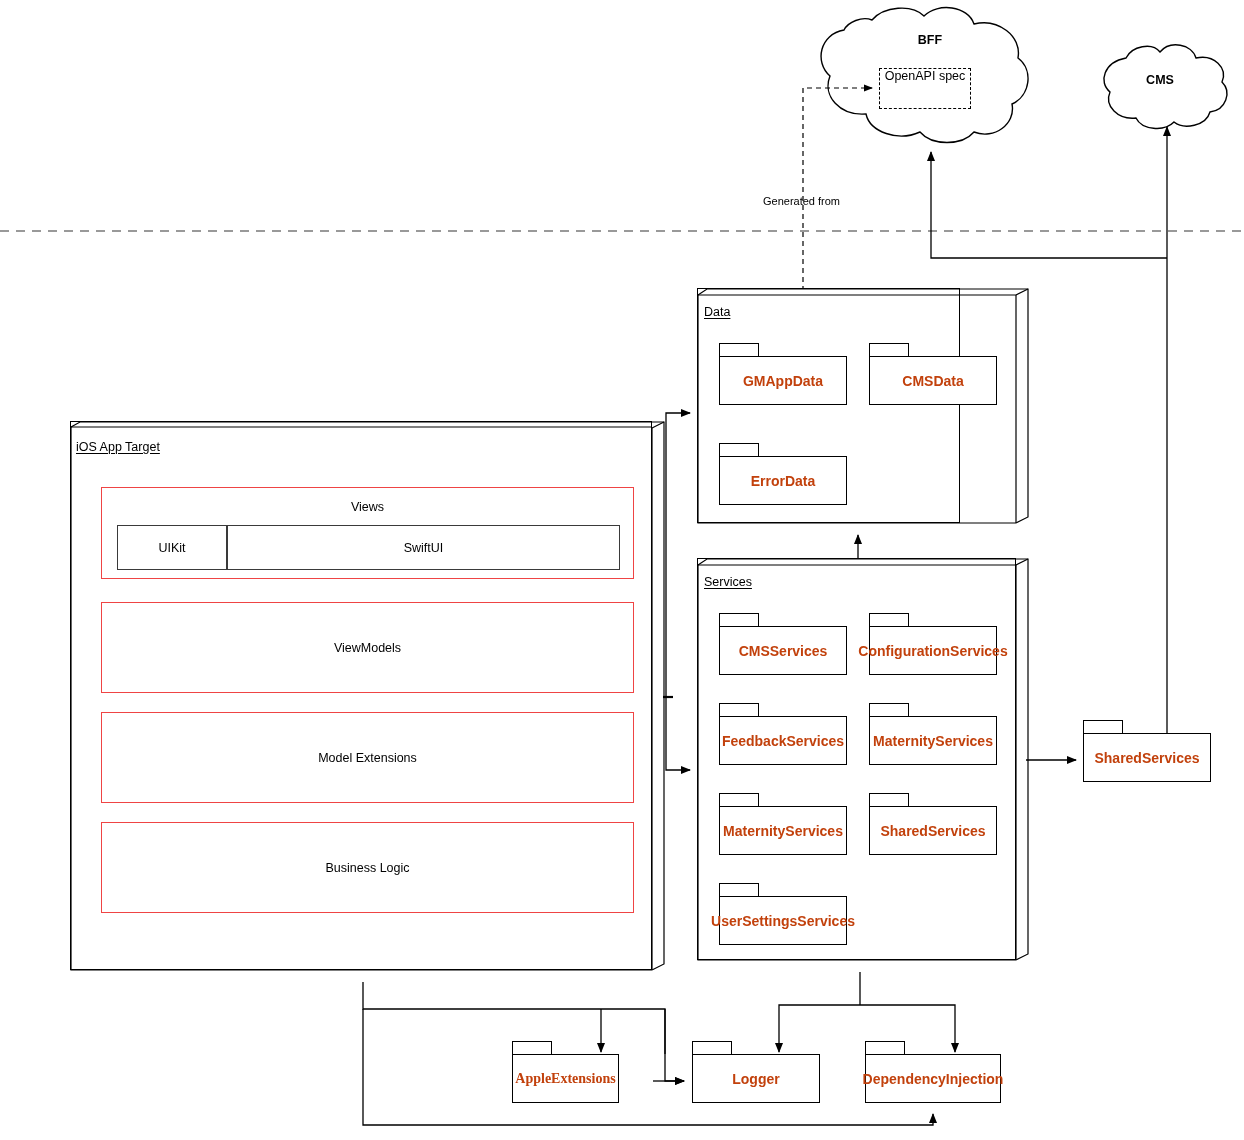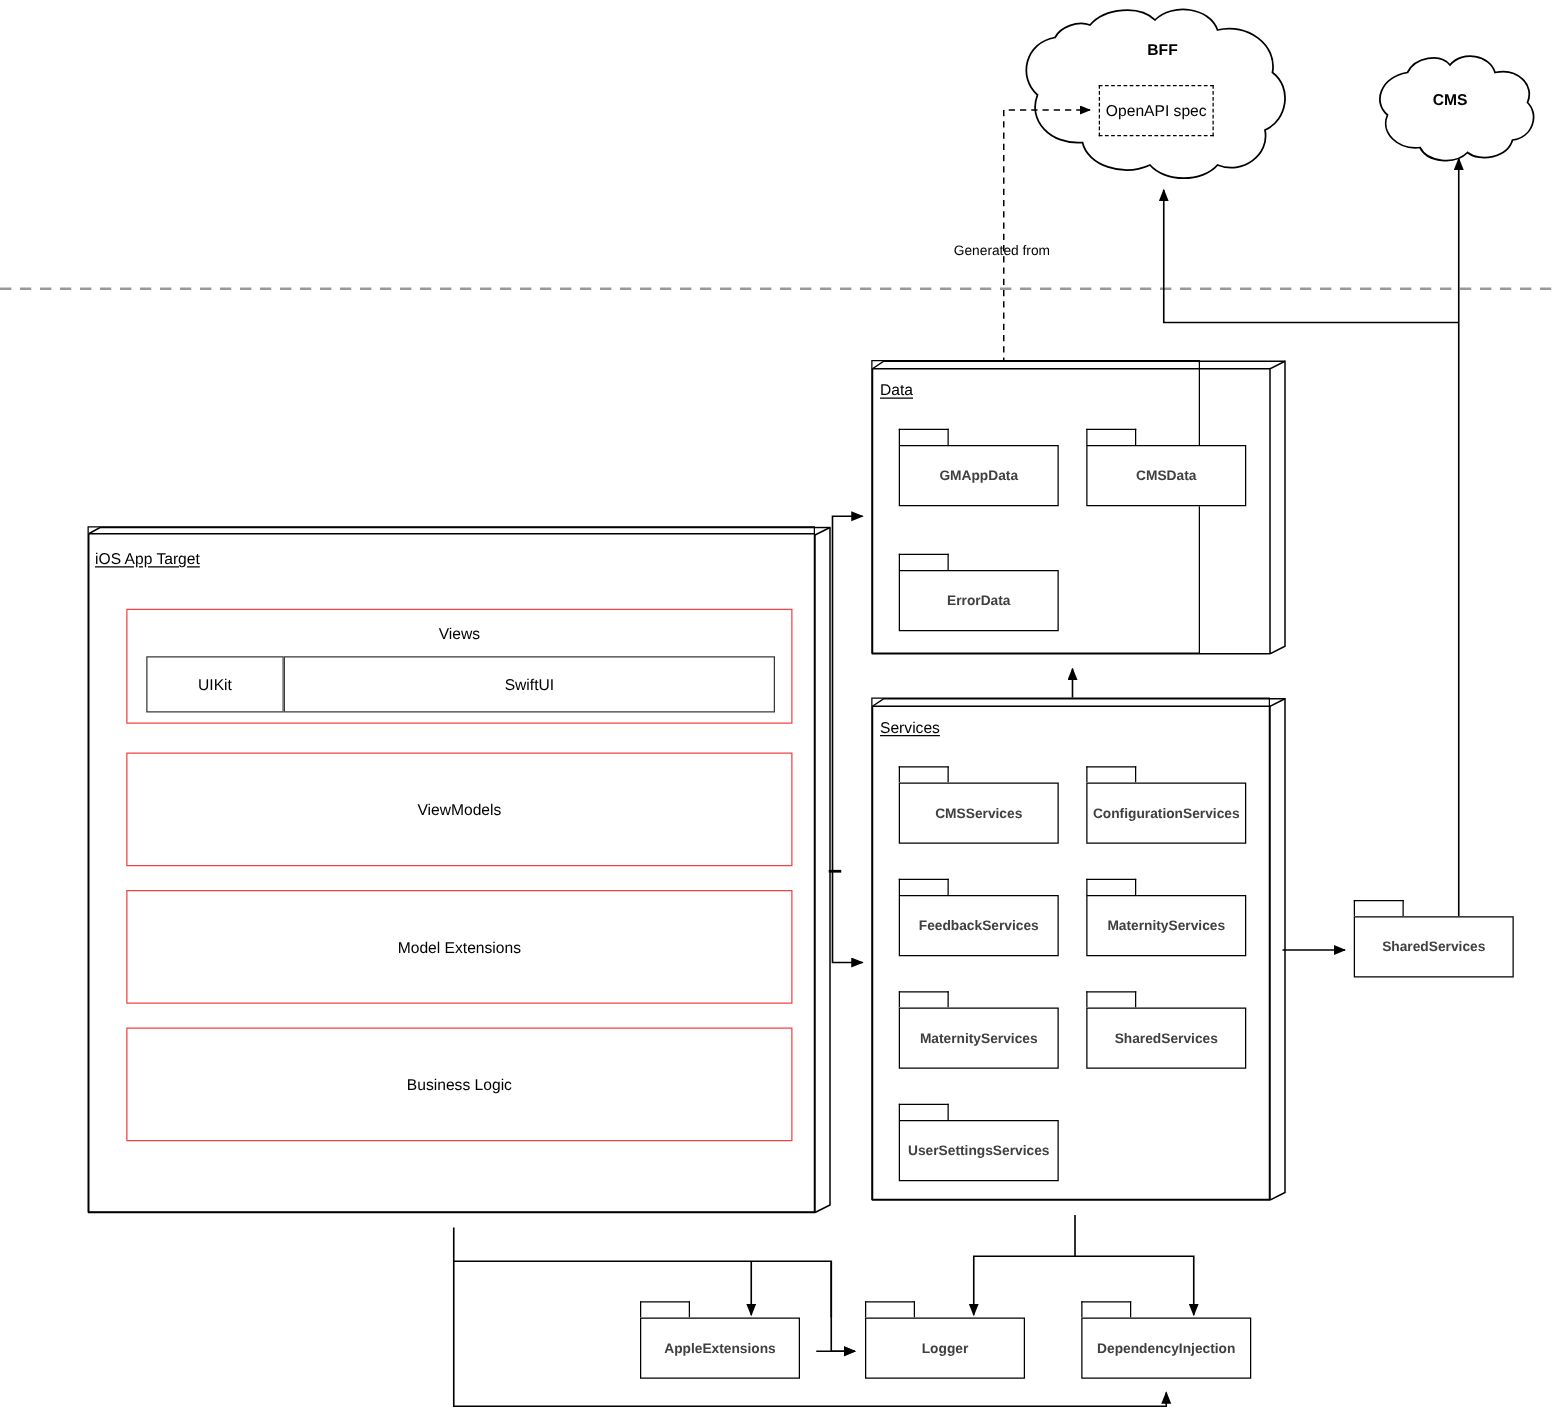--- a/index.html
+++ b/index.html
@@ -11,35 +11,35 @@
   .pkg3d{position:absolute;}
   .pkg3d .face{position:absolute;left:0;top:0;right:13px;bottom:13px;background:#fff;border:1px solid #000;box-sizing:border-box;}
   .pkg3d .lbl{position:absolute;left:9px;top:14px;font-size:12.5px;color:#000;
     text-decoration:underline;text-underline-offset:2px;white-space:nowrap;}
 
   
   .pkgbox{position:absolute;box-sizing:border-box;}
   .pkgbox .tab{position:absolute;left:0;top:0;width:40px;height:13px;border:1px solid #000;border-bottom:none;background:#fff;box-sizing:border-box;}
   .pkgbox .body{position:absolute;left:0;top:13px;right:0;bottom:0;border:1px solid #000;background:#fff;box-sizing:border-box;
     display:flex;align-items:center;justify-content:center;}
-  .pkgbox .body span{font-size:11px;font-weight:bold;color:#404040;white-space:nowrap;}
+  .pkgbox .body span{font-size:14px;font-weight:bold;color:#c2410c;white-space:nowrap;}
 
   
   .plainbox{position:absolute;box-sizing:border-box;border:1px solid #ef4444;background:#fff;
     display:flex;align-items:center;justify-content:center;}
   .plainbox>span{font-size:12.5px;color:#000;}
   .views-title{position:absolute;left:0;right:0;top:12px;text-align:center;font-size:12.5px;color:#000;}
   .subbox{position:absolute;box-sizing:border-box;border:1px solid #3a3a3a;background:#fff;
     display:flex;align-items:center;justify-content:center;}
   .subbox>span{font-size:12.5px;color:#000;}
 
   
   .cloud-lbl{position:absolute;font-size:12.5px;font-weight:bold;color:#000;text-align:center;}
   .spec-box{position:absolute;box-sizing:border-box;border:1px dashed #000;background:#fff;
-    display:flex;align-items:center;justify-content:center;}
+    display:flex;align-items:flex-start;justify-content:center;}
   .spec-box>span{font-size:12.5px;color:#000;white-space:nowrap;}
 
   .edge-lbl{position:absolute;font-size:11px;color:#000;white-space:nowrap;}
 </style>
 </head>
 <body>
 
 <div id="canvas">
 
   <svg class="svg-layer" viewBox="0 0 1244 1140">
@@ -230,21 +230,21 @@
     </div>
   </div>
 
   <div class="pkgbox" style="left:1083px;top:720px;width:128px;height:62px;">
     <div class="tab"></div>
     <div class="body">
       <span>SharedServices</span>
     </div>
   </div>
 
-  <div class="pkgbox" style="left:512px;top:1041px;width:128px;height:62px;">
+  <div class="pkgbox" style="left:512px;top:1041px;width:107px;height:62px;font-family:Liberation Serif, serif;">
     <div class="tab"></div>
     <div class="body">
       <span>AppleExtensions</span>
     </div>
   </div>
 
   <div class="pkgbox" style="left:692px;top:1041px;width:128px;height:62px;">
     <div class="tab"></div>
     <div class="body">
       <span>Logger</span>

